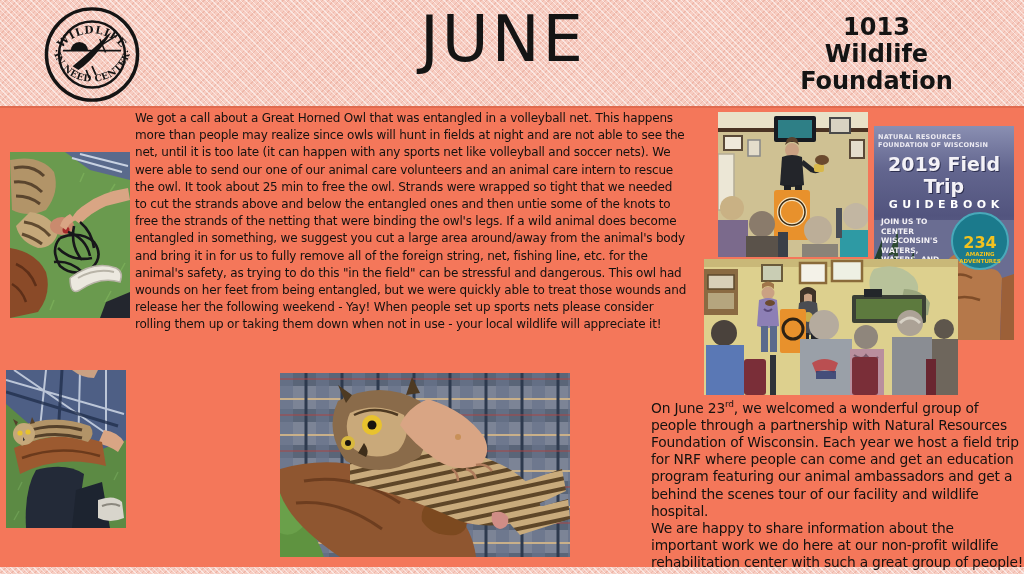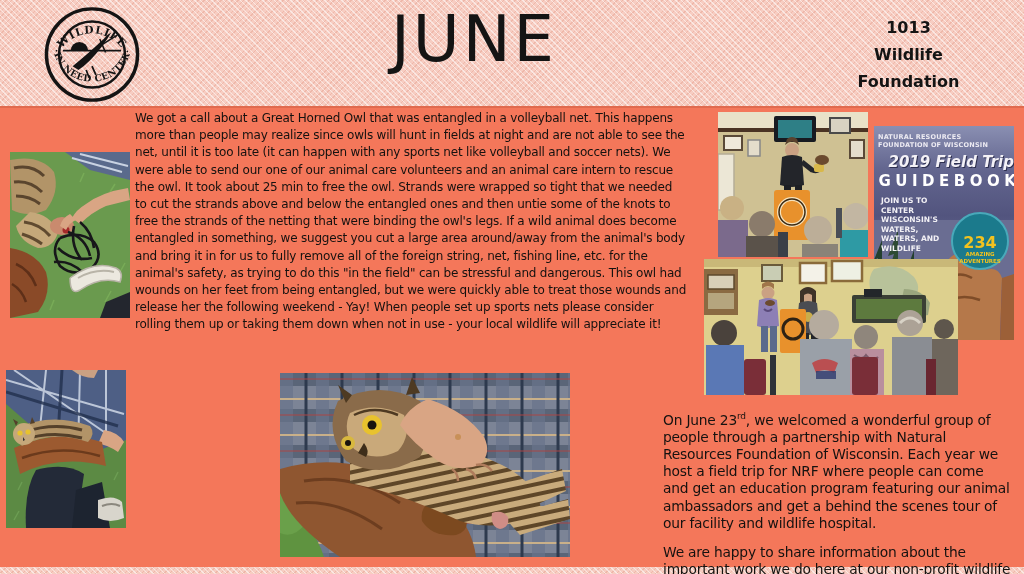--- a/index.html
+++ b/index.html
@@ -13,46 +13,46 @@
   .header{
     position:absolute; left:0; top:0; width:1024px; height:106px;
     background-color:#f7cdc2;
     background-image:
       repeating-linear-gradient(45deg, rgba(255,255,255,.55) 0 1px, transparent 1px 4px),
       repeating-linear-gradient(135deg, rgba(228,158,140,.45) 0 1px, transparent 1px 4px);
     border-bottom:2px solid #e06a4e;
   }
   .page-title{
     position:absolute; left:0; top:2px; width:948px; text-align:center;
-    font-size:64px; letter-spacing:3px; color:#141414; font-weight:500;
+    font-size:64px; letter-spacing:3px; color:#141414; font-weight:500;padding-left:29px;
   }
   .admissions{
-    position:absolute; left:816px; top:14px; width:185px; text-align:center;
-    font-weight:bold; font-size:16px; line-height:27px; color:#141414;
+    position:absolute; left:784px; top:14px; width:185px; text-align:center;
+    font-weight:bold; font-size:24px; line-height:27px; color:#141414;
   }
   
   .footer-strip{
     position:absolute; left:0; bottom:0; width:1024px; height:7px;
     background-color:#f7cdc2;
     background-image:
       repeating-linear-gradient(45deg, rgba(255,255,255,.55) 0 1px, transparent 1px 4px),
       repeating-linear-gradient(135deg, rgba(228,158,140,.45) 0 1px, transparent 1px 4px);
   }
   
   .logo{ position:absolute; left:42px; top:6px; width:100px; height:97px; }
   
   .owl-story{
     position:absolute; left:135px; top:110px; width:552px;
     font-size:12px; line-height:17.2px; letter-spacing:-0.2px; z-index:1;
   }
   .nrf-story{
     position:absolute; left:651px; top:396px; width:372px;
     font-size:13.8px; line-height:17.2px; letter-spacing:-0.2px; z-index:1;
   }
-  .nrf-story p{ margin:12px; }
+  .nrf-story p{ margin:0; }
   sup{ font-size:9px; }
   
   .photo{ position:absolute; overflow:hidden; z-index:2; }
   .photo svg{ display:block; width:100%; height:100%; }
   .photo-rescue1{ left:10px;  top:152px; width:120px; height:166px; }
   .photo-rescue2{ left:6px;   top:370px; width:120px; height:158px; }
   .photo-owl-large{ left:280px; top:373px; width:290px; height:184px; }
   .photo-presentation{ left:718px; top:112px; width:150px; height:145px; }
   .photo-audience{ left:704px; top:259px; width:254px; height:136px; z-index:3; }
   
@@ -60,28 +60,27 @@
     position:absolute; left:874px; top:126px; width:140px; height:214px; z-index:2;
     background:linear-gradient(180deg,#8a8fb2 0%,#63668f 20%,#52547e 42%,#676a90 58%,#74708e 70%);
     overflow:hidden;
   }
   .poster-art{ position:absolute; left:0; bottom:0; width:140px; height:120px; }
   .poster-org{
     position:relative; margin:7px 4px 0 4px; text-align:left;
     font-size:6.5px; letter-spacing:.2px; color:#eceaf2; font-weight:bold;
   }
   .poster-title{
-    position:relative; margin-top:4px; text-align:right;
-    font-size:15px; font-weight:bold; color:#f4f2f7;
+    position:relative; margin-top:4px; text-align:center;
+    font-size:19px; font-weight:bold; color:#f4f2f7;
     text-shadow:1px 1px 0 #2e3050;
-    font-style:italic;
   }
   .poster-subtitle{
     position:relative; margin-top:1px; text-align:center;
-    font-size:15px; font-weight:bold; letter-spacing:4.5px; color:#ffffff;
+    font-size:11px; font-weight:bold; letter-spacing:4.5px; color:#ffffff;
     text-indent:4.5px;
   }
   .poster-tagline{
     position:relative; margin:6px 0 0 7px; width:80px;
     font-size:7.5px; line-height:9.5px; font-weight:bold; color:#f2f0f5;
   }
   .poster-badge{
     position:absolute; right:5px; top:86px; width:54px; height:54px;
     border-radius:50%; background:#1b7a8c; border:2px solid #49a9ba;
     text-align:center; color:#f2c21f;

